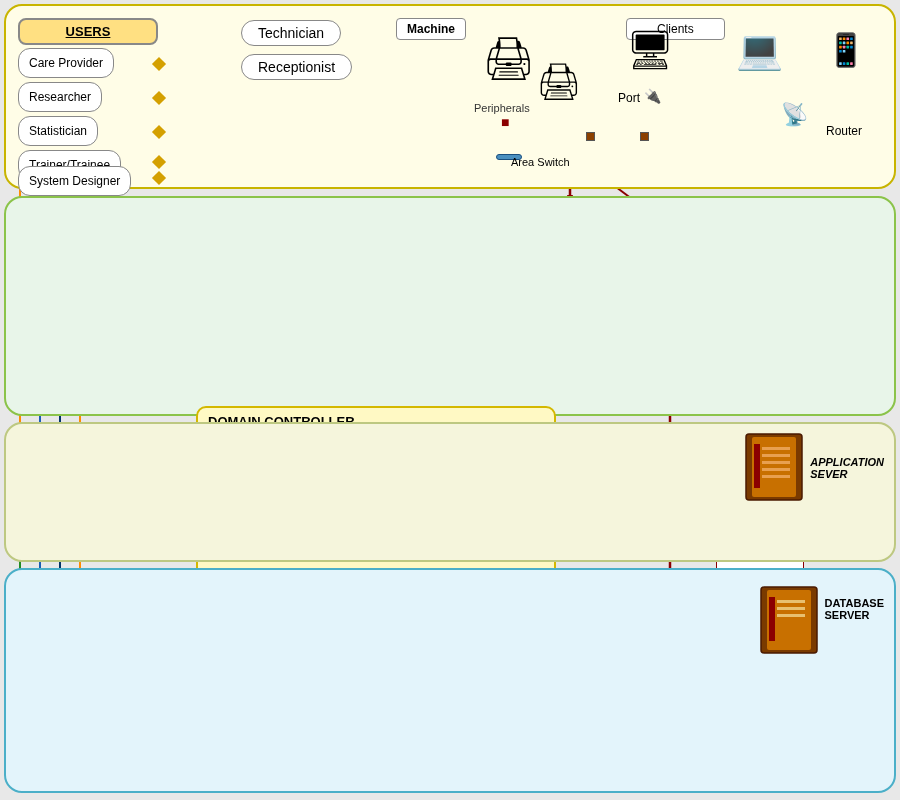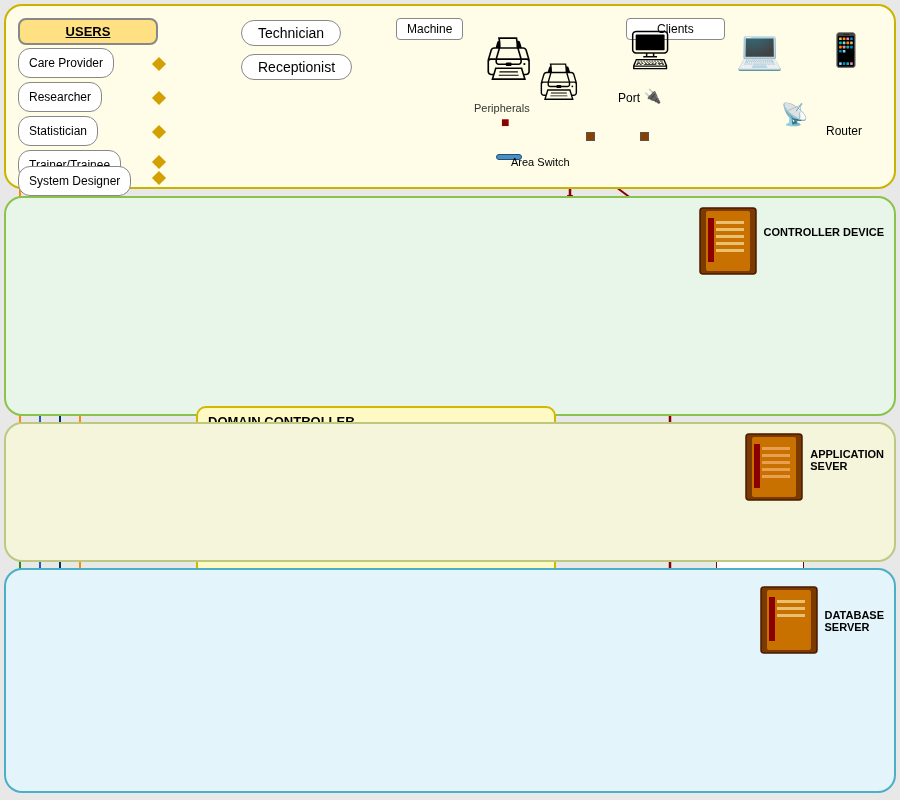--- a/index.html
+++ b/index.html
@@ -129,20 +129,21 @@
     
     .machine-box {
       position: absolute;
       top: 12px;
       left: 390px;
       background: white;
       border: 1px solid #888;
       border-radius: 4px;
       padding: 3px 10px;
       font-size: 12px;
+      font-weight: bold;
     }
 
     
     .label-peripherals {
       position: absolute;
       top: 96px; left: 468px;
       font-size: 11px;
       color: #333;
     }
     .label-port {
@@ -338,64 +339,50 @@
     <div class="domain-item dom-analytical" style="top:285px;">Analytical</div>
     <div class="domain-item dom-train" style="top:316px;">Train</div>
     <div class="domain-item dom-test" style="top:347px;">Test</div>
 
     <div style="position:absolute;top:260px;left:210px;width:0;height:0;border-top:6px solid transparent;border-bottom:6px solid transparent;border-left:8px solid #ff8c00;"></div>
     <div style="position:absolute;top:289px;left:210px;width:0;height:0;border-top:6px solid transparent;border-bottom:6px solid transparent;border-left:8px solid #1a5fb4;"></div>
     <div style="position:absolute;top:320px;left:210px;width:0;height:0;border-top:6px solid transparent;border-bottom:6px solid transparent;border-left:8px solid #888;"></div>
     <div style="position:absolute;top:351px;left:210px;width:0;height:0;border-top:6px solid transparent;border-bottom:6px solid transparent;border-left:8px solid #888;"></div>
   </div>
 
-  <div style="position:absolute;top:8px;right:10px;display:flex;align-items:flex-start;gap:6px;">
-
-    <svg width="60" height="70" viewBox="0 0 60 70">
-      <rect x="2" y="2" width="56" height="66" rx="3" fill="#7a3a00" stroke="#4a1a00" stroke-width="1.5"></rect>
-      <rect x="8" y="5" width="44" height="60" rx="2" fill="#c87000"></rect>
-      <rect x="10" y="12" width="6" height="44" fill="#8b0000"></rect>
-      <rect x="18" y="15" width="28" height="3" fill="#e8c070"></rect>
-      <rect x="18" y="22" width="28" height="3" fill="#e8c070"></rect>
-      <rect x="18" y="29" width="28" height="3" fill="#e8c070"></rect>
-      <rect x="18" y="36" width="28" height="3" fill="#e8c070"></rect>
-      <rect x="18" y="43" width="28" height="3" fill="#e8c070"></rect>
-    </svg>
-    <div style="font-weight:bold;font-size:11px;margin-top:20px;">CONTROLLER DEVICE</div>
-  </div>
 
   <div class="label-network-conn">NETWORK<br>CONNECTION</div>
 </div>
 
 <div class="section-app">
 
   <div style="position:absolute;top:8px;right:10px;display:flex;align-items:flex-start;gap:6px;">
     <svg width="60" height="70" viewBox="0 0 60 70">
       <rect x="2" y="2" width="56" height="66" rx="3" fill="#7a3a00" stroke="#4a1a00" stroke-width="1.5"></rect>
       <rect x="8" y="5" width="44" height="60" rx="2" fill="#c87000"></rect>
       <rect x="10" y="12" width="6" height="44" fill="#8b0000"></rect>
       <rect x="18" y="15" width="28" height="3" fill="#e8a050"></rect>
       <rect x="18" y="22" width="28" height="3" fill="#e8a050"></rect>
       <rect x="18" y="29" width="28" height="3" fill="#e8a050"></rect>
       <rect x="18" y="36" width="28" height="3" fill="#e8a050"></rect>
       <rect x="18" y="43" width="28" height="3" fill="#e8a050"></rect>
     </svg>
-    <div style="font-weight:bold;font-size:11px;margin-top:16px;white-space:pre-line;">APPLICATION
+    <div style="font-weight:bold;font-size:11px;margin-top:24px;white-space:pre-line;font-style:italic;">APPLICATION
 SEVER</div>
   </div>
 </div>
 
 <div class="section-db">
 
   <div style="position:absolute;top:15px;right:10px;display:flex;align-items:flex-start;gap:6px;">
     <svg width="60" height="70" viewBox="0 0 60 70">
       <rect x="2" y="2" width="56" height="66" rx="3" fill="#7a3a00" stroke="#4a1a00" stroke-width="1.5"></rect>
       <rect x="8" y="5" width="44" height="60" rx="2" fill="#c87000"></rect>
       <rect x="10" y="12" width="6" height="44" fill="#8b0000"></rect>
       <rect x="18" y="15" width="28" height="3" fill="#e8c070"></rect>
       <rect x="18" y="22" width="28" height="3" fill="#e8c070"></rect>
       <rect x="18" y="29" width="28" height="3" fill="#e8c070"></rect>
     </svg>
-    <div style="font-weight:bold;font-size:11px;margin-top:24px;white-space:pre-line;">DATABASE
+    <div style="font-weight:bold;font-size:11px;margin-top:12px;white-space:pre-line;">DATABASE
 SERVER</div>
   </div>
 
 </div>
 
 </body></html>

